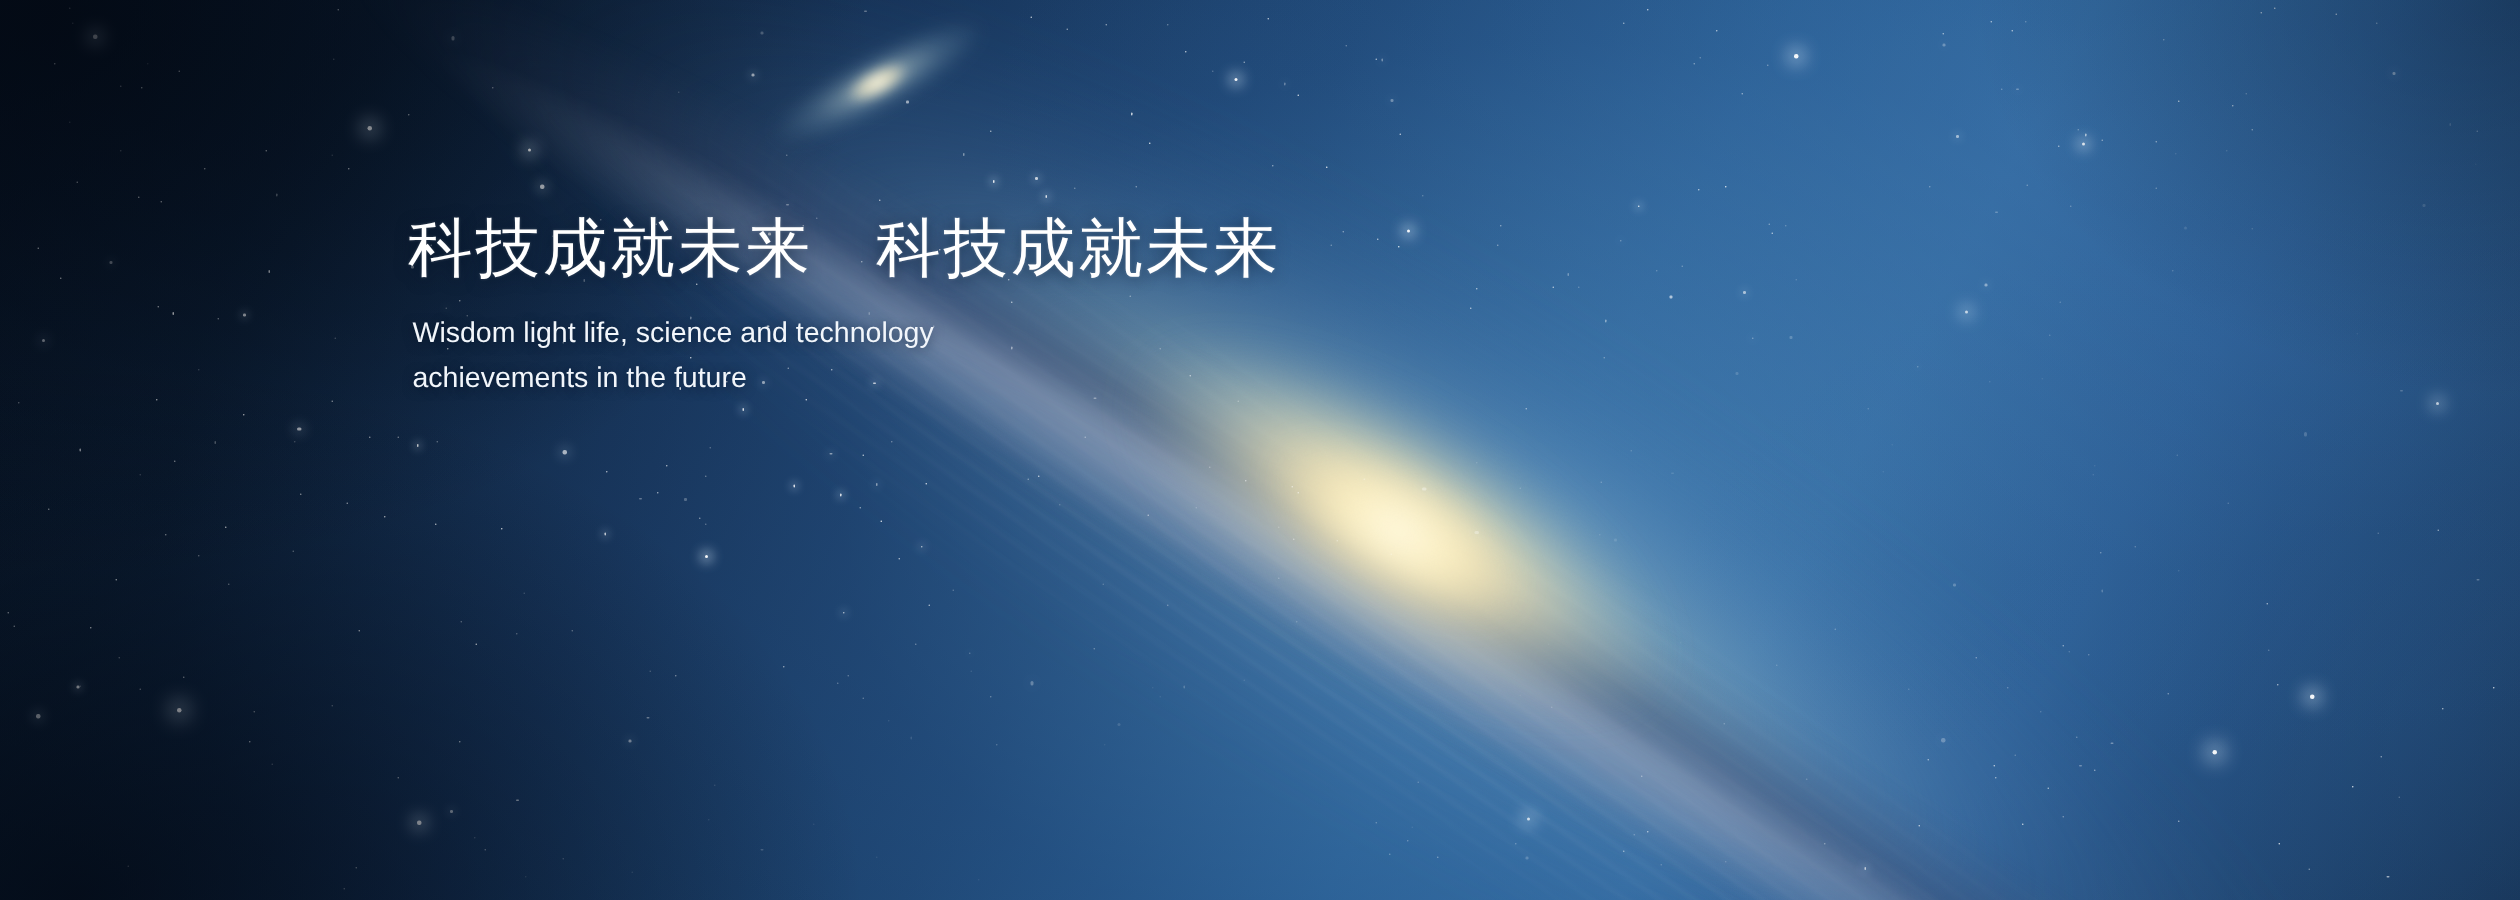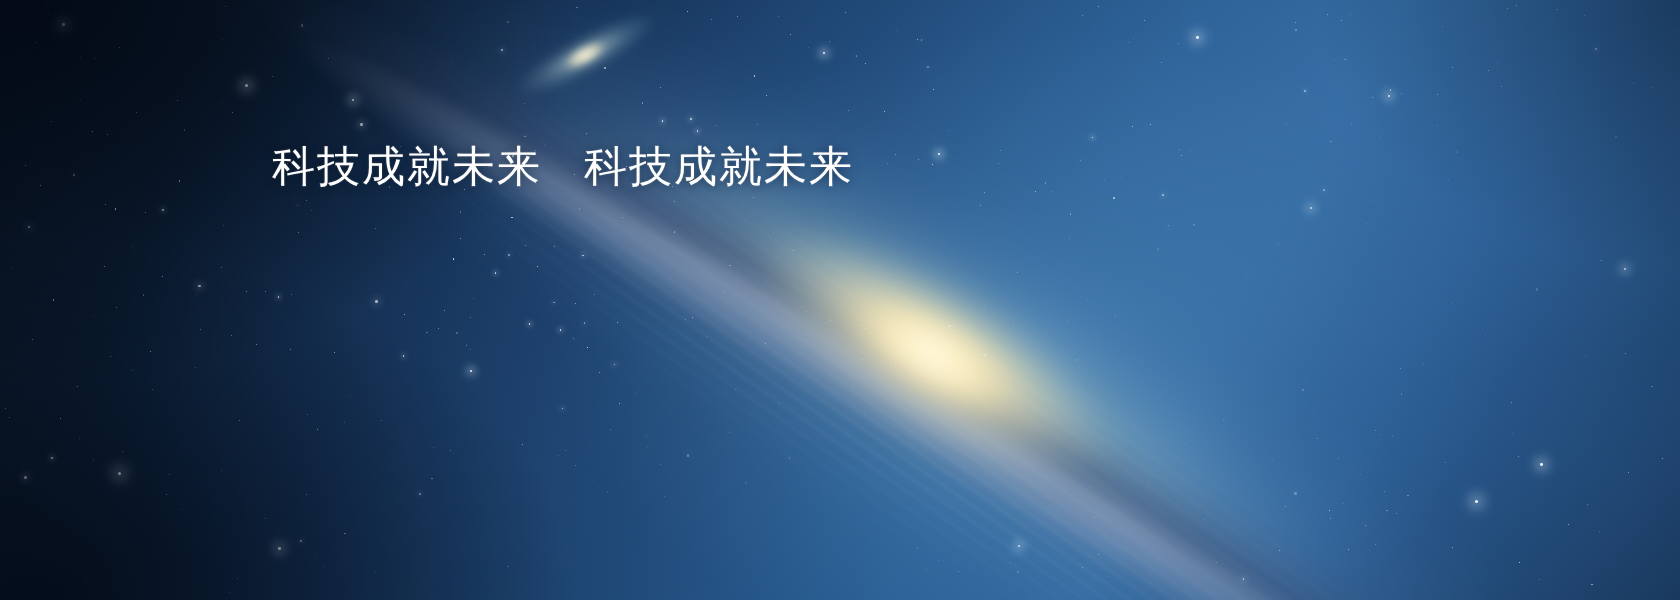--- a/index.html
+++ b/index.html
@@ -739,15 +739,19 @@
       <div class="star" style="left: 823px; top: 52px; width: 2.2px; height: 2.2px; opacity: 0.95; box-shadow: rgba(220, 238, 255, 0.55) 0px 0px 8.8px 3.3px, rgba(170, 205, 245, 0.28) 0px 0px 19.8px;"></div>
       <div class="star" style="left: 1018px; top: 545px; width: 2.4px; height: 2.4px; opacity: 0.77; box-shadow: rgba(220, 238, 255, 0.55) 0px 0px 9.6px 3.6px, rgba(170, 205, 245, 0.28) 0px 0px 21.6px;"></div>
       <div class="star" style="left: 470px; top: 370px; width: 2px; height: 2px; opacity: 0.95; box-shadow: rgba(220, 238, 255, 0.55) 0px 0px 8px 3px, rgba(170, 205, 245, 0.28) 0px 0px 18px;"></div>
       <div class="star" style="left: 1388px; top: 95px; width: 2.2px; height: 2.2px; opacity: 0.87; box-shadow: rgba(220, 238, 255, 0.55) 0px 0px 8.8px 3.3px, rgba(170, 205, 245, 0.28) 0px 0px 19.8px;"></div>
     </div>
 
   <div class="sky-vignette"></div>
 
   <div class="copy">
     <h1 class="headline"><span>科技成就未来</span><span class="gap"></span><span>科技成就未来</span></h1>
+    <p class="subhead">
+      <span>Wisdom light life, science and technology</span>
+      <span>achievements in the future</span>
+    </p>
   </div>
 
 </div>
 
 </body></html>

